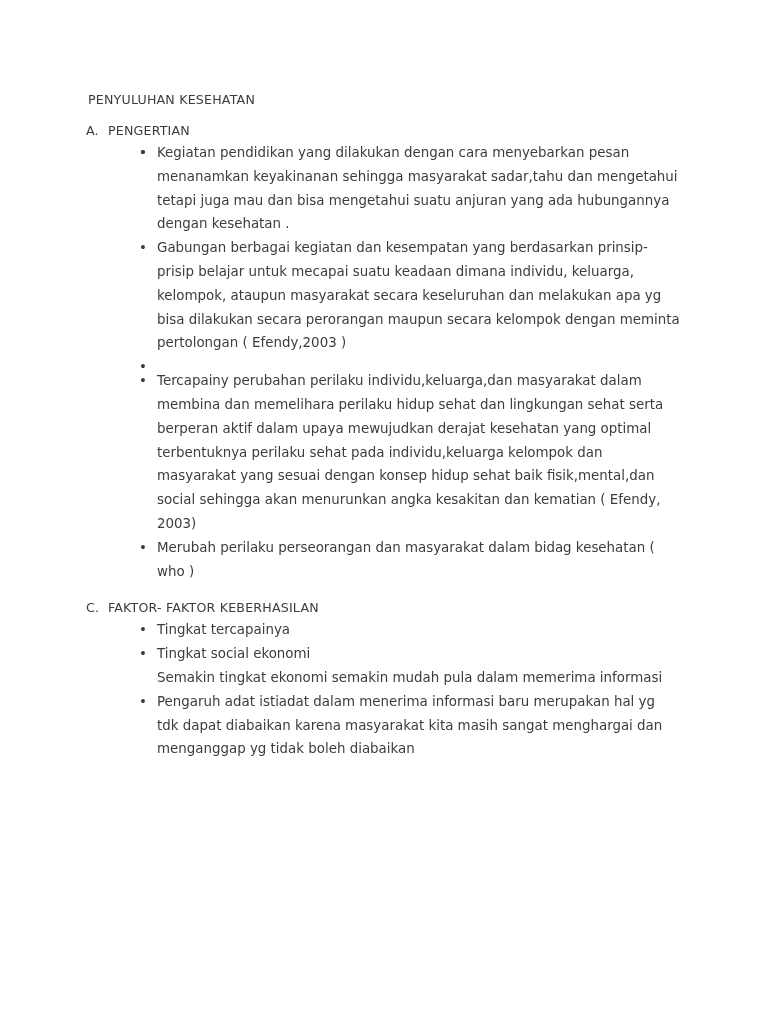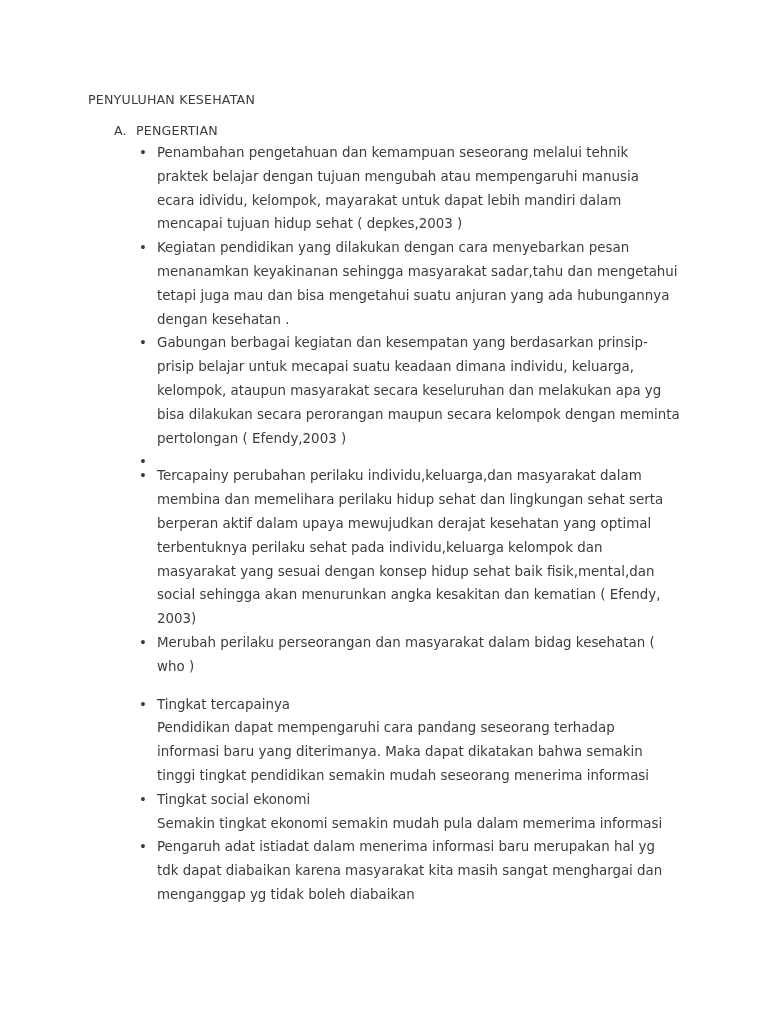--- a/index.html
+++ b/index.html
@@ -30,21 +30,21 @@
     left: 0;
     top: 120px;
     width: 768px;
   }
   .section {
     position: relative;
     margin-bottom: 14px;
   }
   .section-head {
     position: relative;
-    padding-left: 114px;
+    padding-left: 86px;
     font-size: 12.6px;
     line-height: 21px;
     letter-spacing: 0.2px;
     white-space: nowrap;
   }
   .section-letter {
     display: inline-block;
     width: 22px;
   }
   .section-title {
@@ -85,21 +85,20 @@
 <div class="page">
 
   <div class="doc-title">PENYULUHAN KESEHATAN</div>
 
   <div class="sections">
       <div class="section">
         <div class="section-head"><span class="section-letter">A.</span><span class="section-title">PENGERTIAN</span></div>
         <ul class="bullet-list">
           <li class="bullet-item">
             <span class="bullet-dot">•</span>
-            <span class="bullet-text">Penambahan pengetahuan dan kemampuan seseorang melalui  tehnik praktek belajar dengan tujuan mengubah atau mempengaruhi manusia ecara idividu, kelompok, mayarakat untuk dapat lebih mandiri dalam mencapai tujuan hidup sehat ( depkes,2003 )</span>
           </li>
           <li class="bullet-item">
             <span class="bullet-dot">•</span>
             <span class="bullet-text">Kegiatan pendidikan yang dilakukan dengan cara menyebarkan pesan menanamkan keyakinanan sehingga masyarakat sadar,tahu dan mengetahui tetapi juga mau dan bisa mengetahui suatu anjuran yang ada hubungannya dengan kesehatan .</span>
           </li>
           <li class="bullet-item">
             <span class="bullet-dot">•</span>
             <span class="bullet-text">Gabungan berbagai kegiatan dan kesempatan yang berdasarkan prinsip-prisip belajar untuk mecapai suatu keadaan dimana individu, keluarga, kelompok, ataupun masyarakat secara keseluruhan dan melakukan apa yg bisa dilakukan secara perorangan maupun secara kelompok dengan meminta pertolongan ( Efendy,2003 )</span>
           </li>
           <li class="bullet-item">
@@ -113,25 +112,25 @@
             <span class="bullet-dot">•</span>
             <span class="bullet-text">Tercapainy perubahan perilaku individu,keluarga,dan masyarakat dalam membina dan memelihara perilaku hidup sehat dan lingkungan sehat serta berperan aktif dalam upaya mewujudkan derajat kesehatan yang optimal terbentuknya perilaku sehat pada individu,keluarga kelompok dan masyarakat yang sesuai dengan konsep hidup sehat baik fisik,mental,dan social sehingga akan menurunkan angka kesakitan dan kematian ( Efendy, 2003)</span>
           </li>
           <li class="bullet-item">
             <span class="bullet-dot">•</span>
             <span class="bullet-text">Merubah perilaku perseorangan dan masyarakat dalam bidag kesehatan ( who )</span>
           </li>
         </ul>
       </div>
       <div class="section">
+        <div class="section-head"><span class="section-letter">C.</span><span class="section-title">FAKTOR- FAKTOR KEBERHASILAN</span></div>
         <ul class="bullet-list">
           <li class="bullet-item">
             <span class="bullet-dot">•</span>
             <span class="bullet-text">Tingkat tercapainya</span>
-            <span class="bullet-sub">Pendidikan dapat mempengaruhi cara pandang seseorang terhadap informasi baru yang diterimanya. Maka dapat dikatakan bahwa semakin tinggi tingkat pendidikan semakin mudah seseorang menerima informasi</span>
           </li>
           <li class="bullet-item">
             <span class="bullet-dot">•</span>
             <span class="bullet-text">Tingkat social ekonomi</span>
             <span class="bullet-sub">Semakin tingkat ekonomi semakin mudah pula dalam memerima informasi</span>
           </li>
           <li class="bullet-item">
             <span class="bullet-dot">•</span>
             <span class="bullet-sub">Pengaruh adat istiadat dalam menerima informasi baru merupakan hal yg tdk dapat diabaikan karena masyarakat kita masih sangat menghargai dan menganggap yg tidak boleh diabaikan</span>
           </li>

